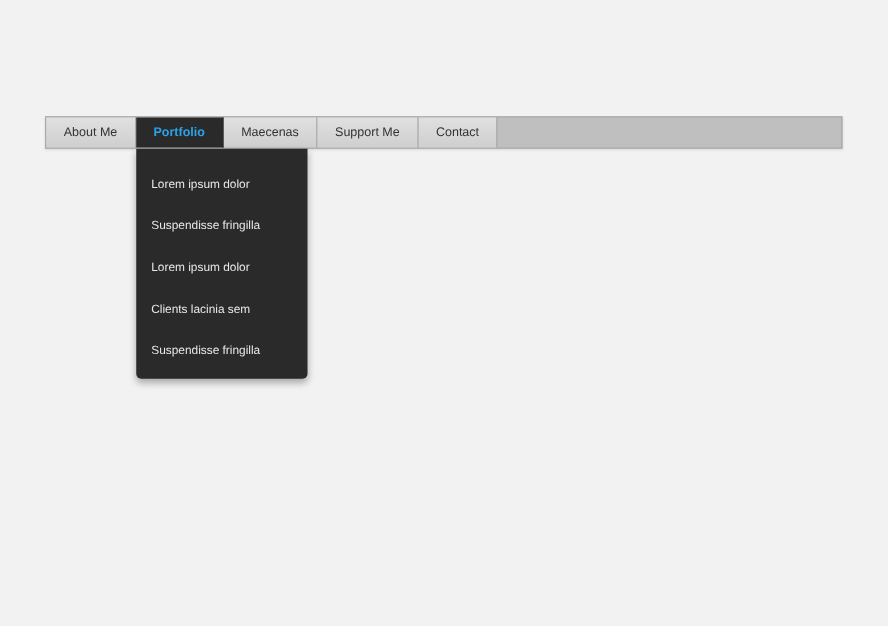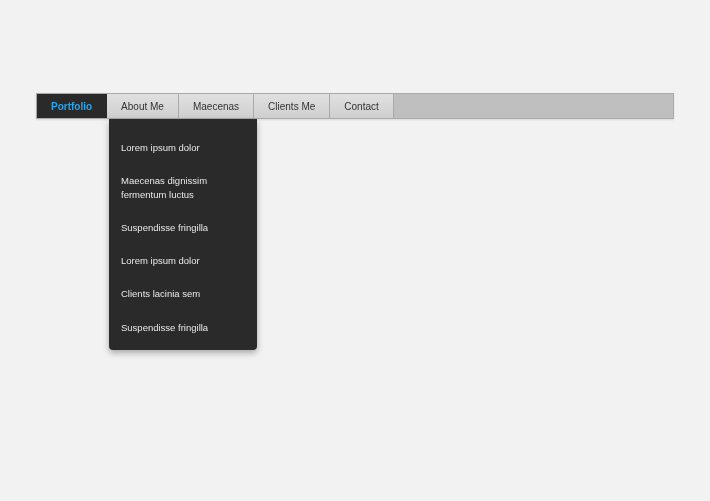--- a/index.html
+++ b/index.html
@@ -41,45 +41,44 @@
     .nav-item.active {
       background: #2a2a2a;
       color: #2aa3e8;
       border-right: 1px solid #2a2a2a;
       font-weight: bold;
     }
     .dropdown {
       position: absolute;
       top: 119px;
       left: 109px;
-      width: 148px;
+      width: 137px;
       background: #2a2a2a;
       border-radius: 0 0 4px 4px;
       box-shadow: 0 3px 6px rgba(0,0,0,0.3);
       padding: 12px 0 6px 0;
     }
     .dropdown-item {
       color: #e8e8e8;
       font-size: 9.5px;
       padding: 10px 12px;
       cursor: pointer;
       line-height: 1.4;
     }
   </style>
 </head>
 <body>
 
 <div class="navbar">
+  <div class="nav-item">About Me</div>
   <div class="nav-item active">Portfolio</div>
-  <div class="nav-item">About Me</div>
   <div class="nav-item">Maecenas</div>
-  <div class="nav-item">Clients Me</div>
+  <div class="nav-item">Support Me</div>
   <div class="nav-item">Contact</div>
 </div>
 
 <div class="dropdown">
   <div class="dropdown-item">Lorem ipsum dolor</div>
-  <div class="dropdown-item">Maecenas dignissim fermentum luctus</div>
   <div class="dropdown-item">Suspendisse fringilla</div>
   <div class="dropdown-item">Lorem ipsum dolor</div>
   <div class="dropdown-item">Clients lacinia sem</div>
   <div class="dropdown-item">Suspendisse fringilla</div>
 </div>
 
 </body></html>

